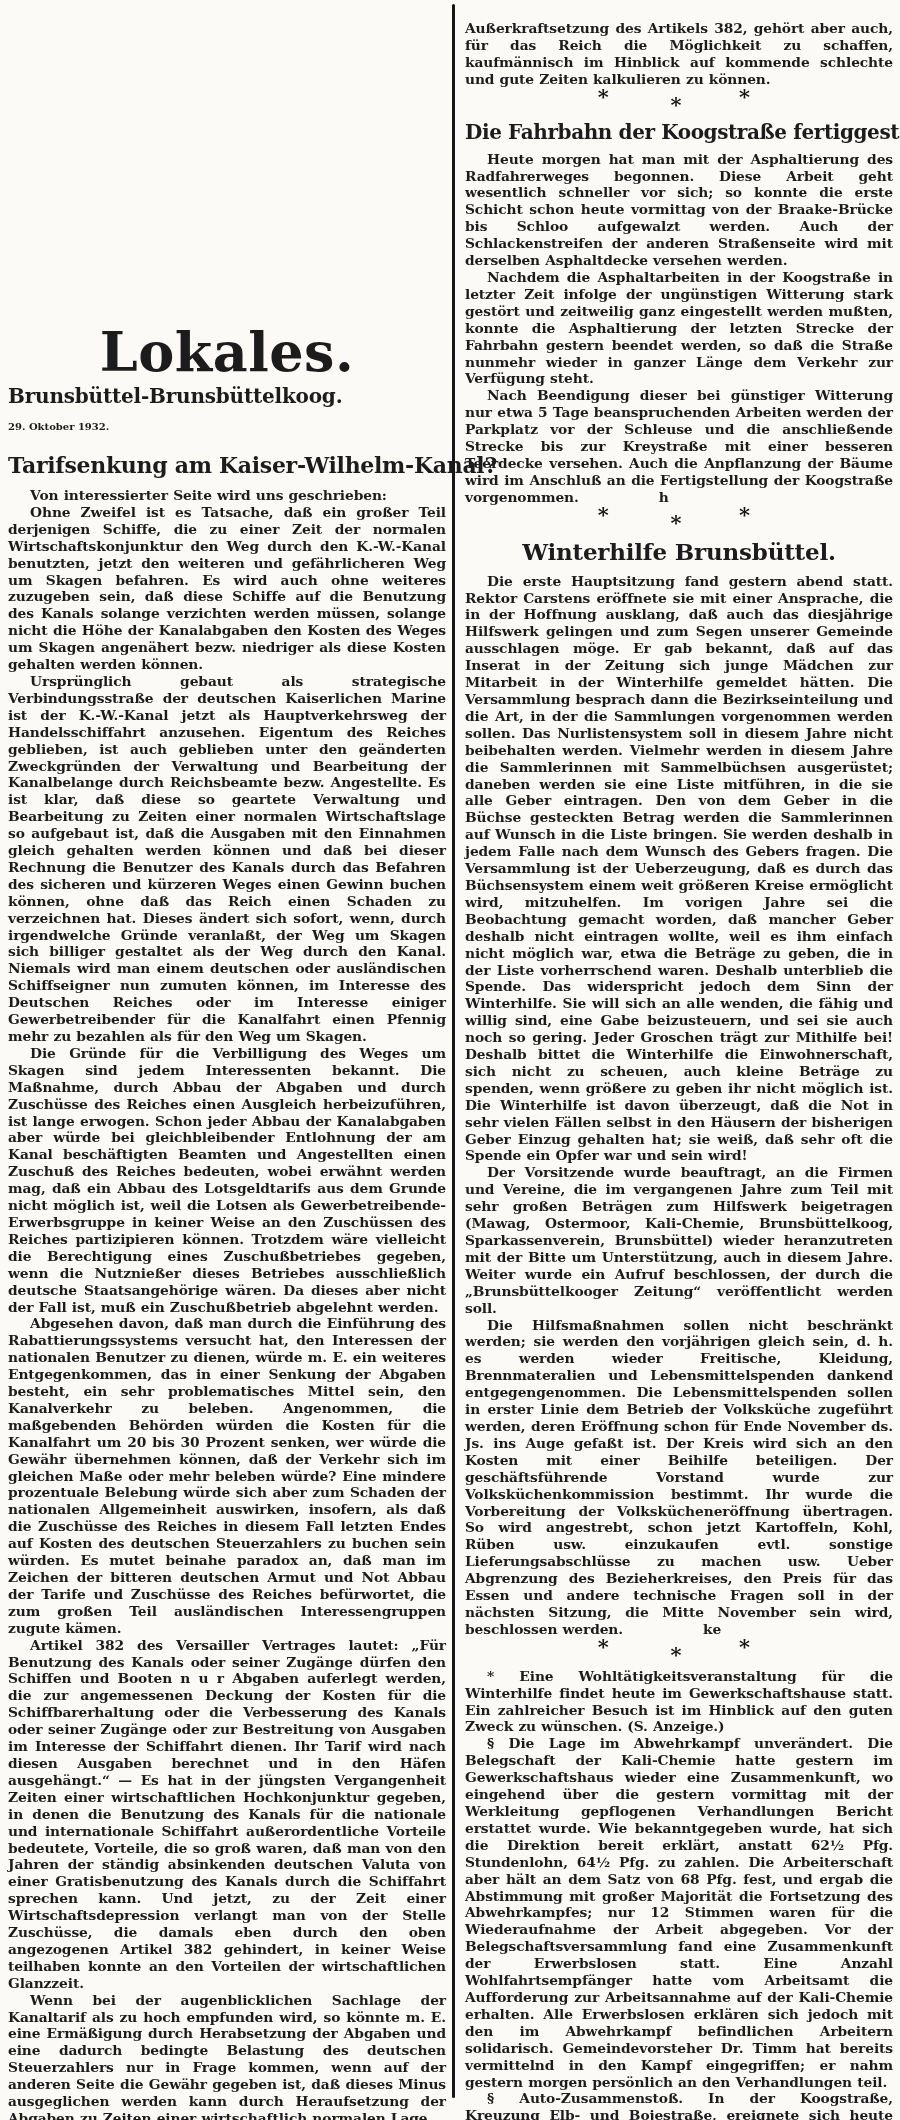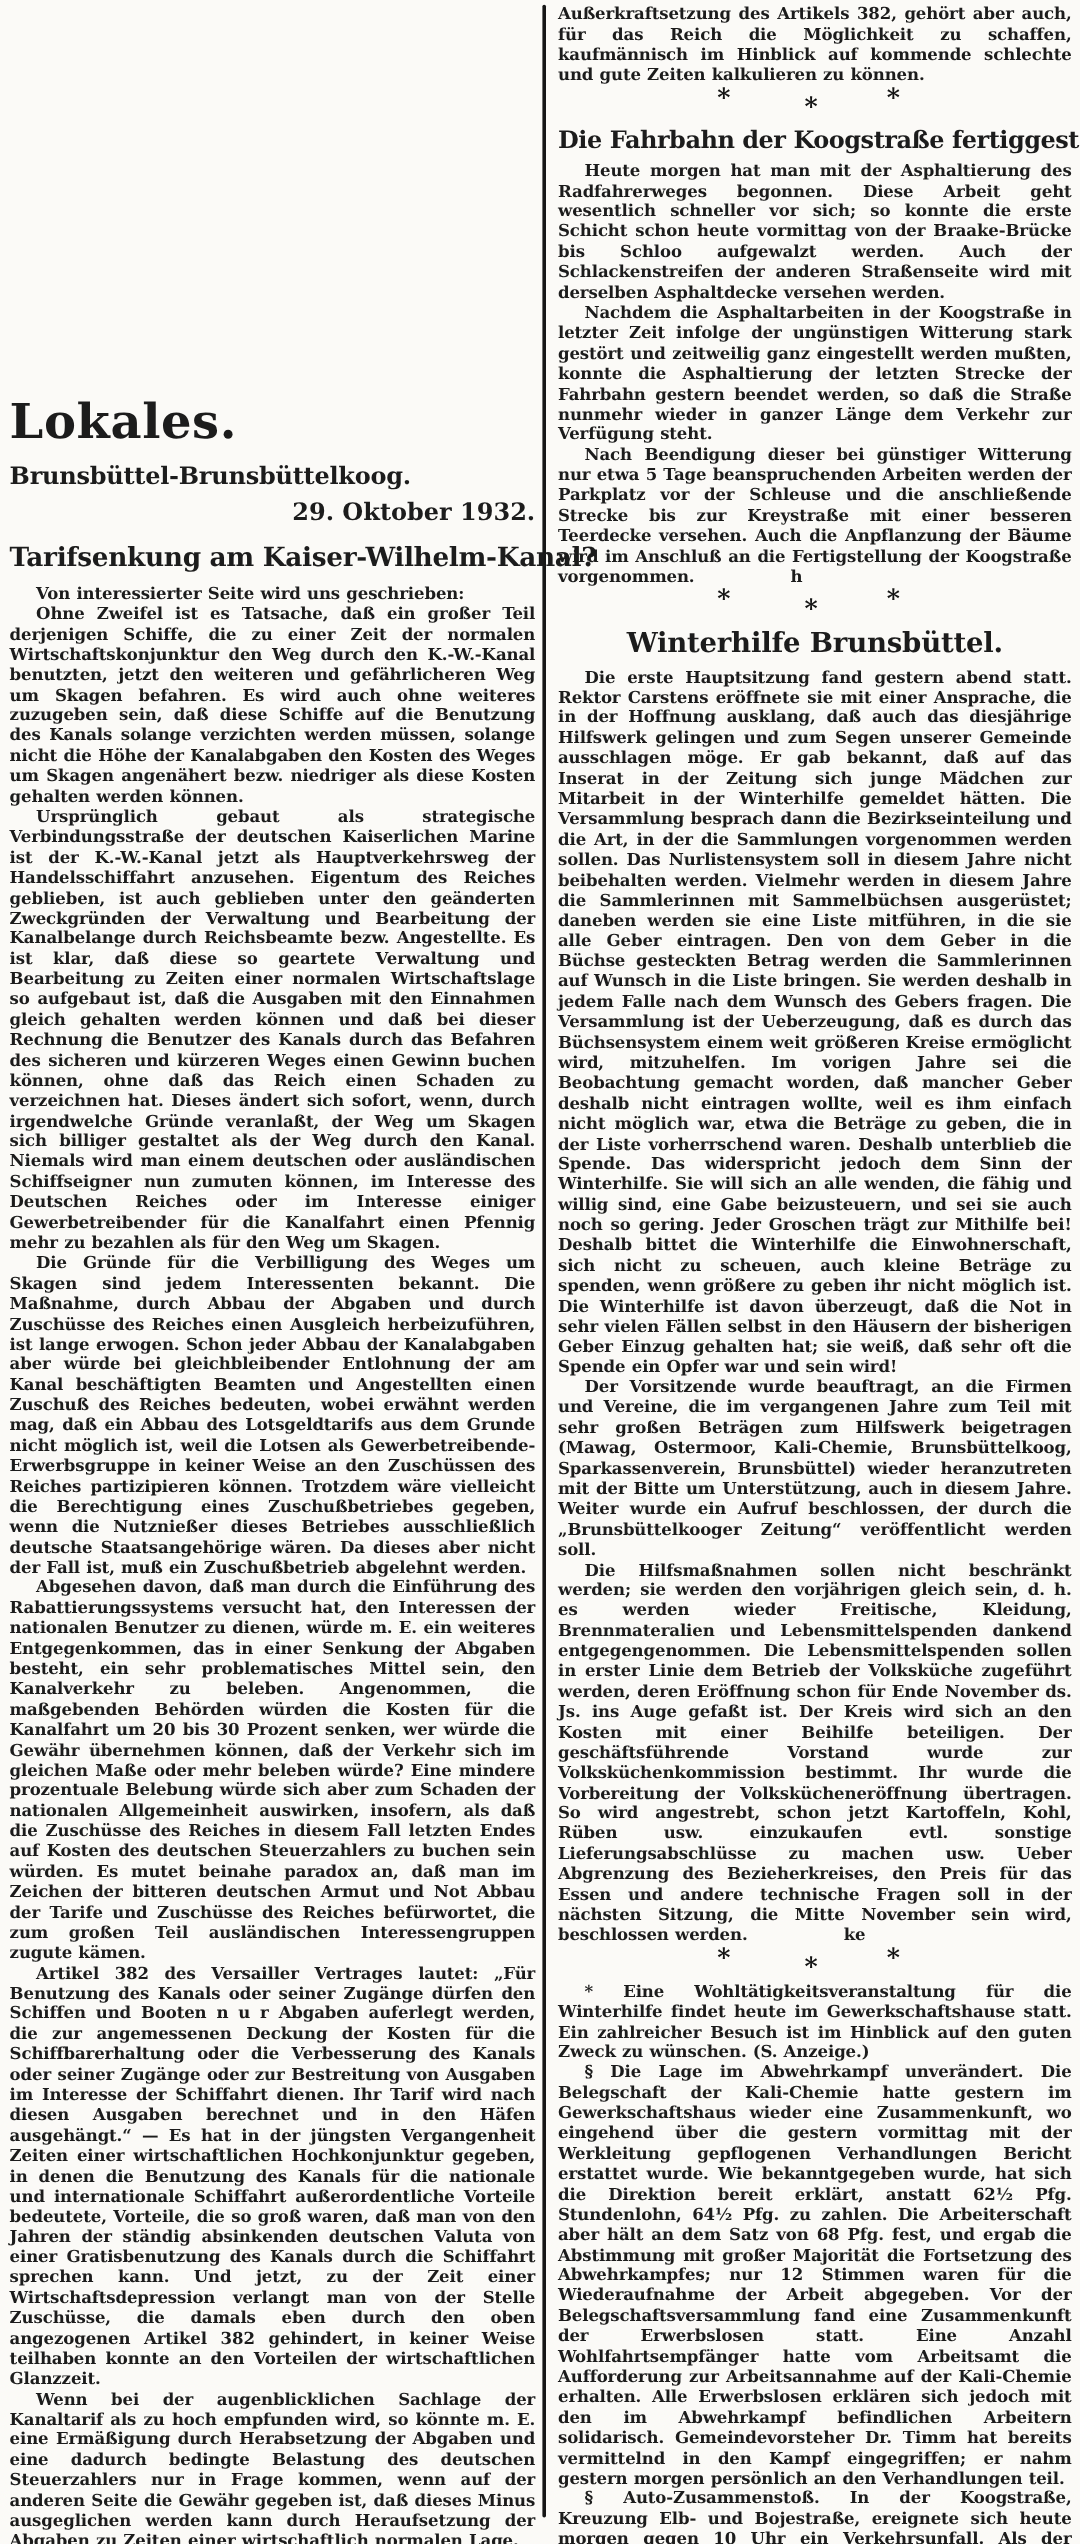--- a/index.html
+++ b/index.html
@@ -16,30 +16,30 @@
   
   .divider{
     position:absolute;left:452px;top:4px;width:3px;height:2094px;
     background:#161616;border-radius:2px;
   }
   .col{position:absolute;top:0;text-align:justify;}
   .col-left{left:8px;width:438px;padding-top:330px;}
   .col-right{left:465px;width:428px;padding-top:4px;}
   p{margin:0;font-size:13.8px;line-height:16.9px;font-weight:bold;letter-spacing:-0.1px;word-spacing:0.5px;}
   p.indent{text-indent:1.6em;}
-  p.noindent{text-indent:0;}
+  p.noindent{text-indent:0;margin-top:16px;}
   .lokales-title{
-    font-size:40px;line-height:44px;font-weight:bold;
+    font-size:54px;line-height:44px;font-weight:bold;text-align:center;
     letter-spacing:0.5px;margin:0 0 10px 0;
   }
   .lokales-sub{
     font-size:20px;line-height:24px;font-weight:bold;text-align:left;margin:0 0 9px 0;letter-spacing:-0.2px;
   }
   .lokales-date{
-    font-size:20px;line-height:19px;font-weight:bold;text-align:right;margin:0 0 16px 0;
+    font-size:10px;line-height:19px;font-weight:bold;text-align:left;margin:0 0 16px 0;
   }
   .article-title-left{
     font-size:22px;line-height:26px;font-weight:bold;text-align:center;
     letter-spacing:-0.3px;margin:0 0 9px 0;white-space:nowrap;
   }
   .article-title-right{
     font-size:20px;line-height:25px;font-weight:bold;text-align:left;
     letter-spacing:-0.4px;margin:2px 0 6px 0;white-space:nowrap;
   }
   .article-title-center{

